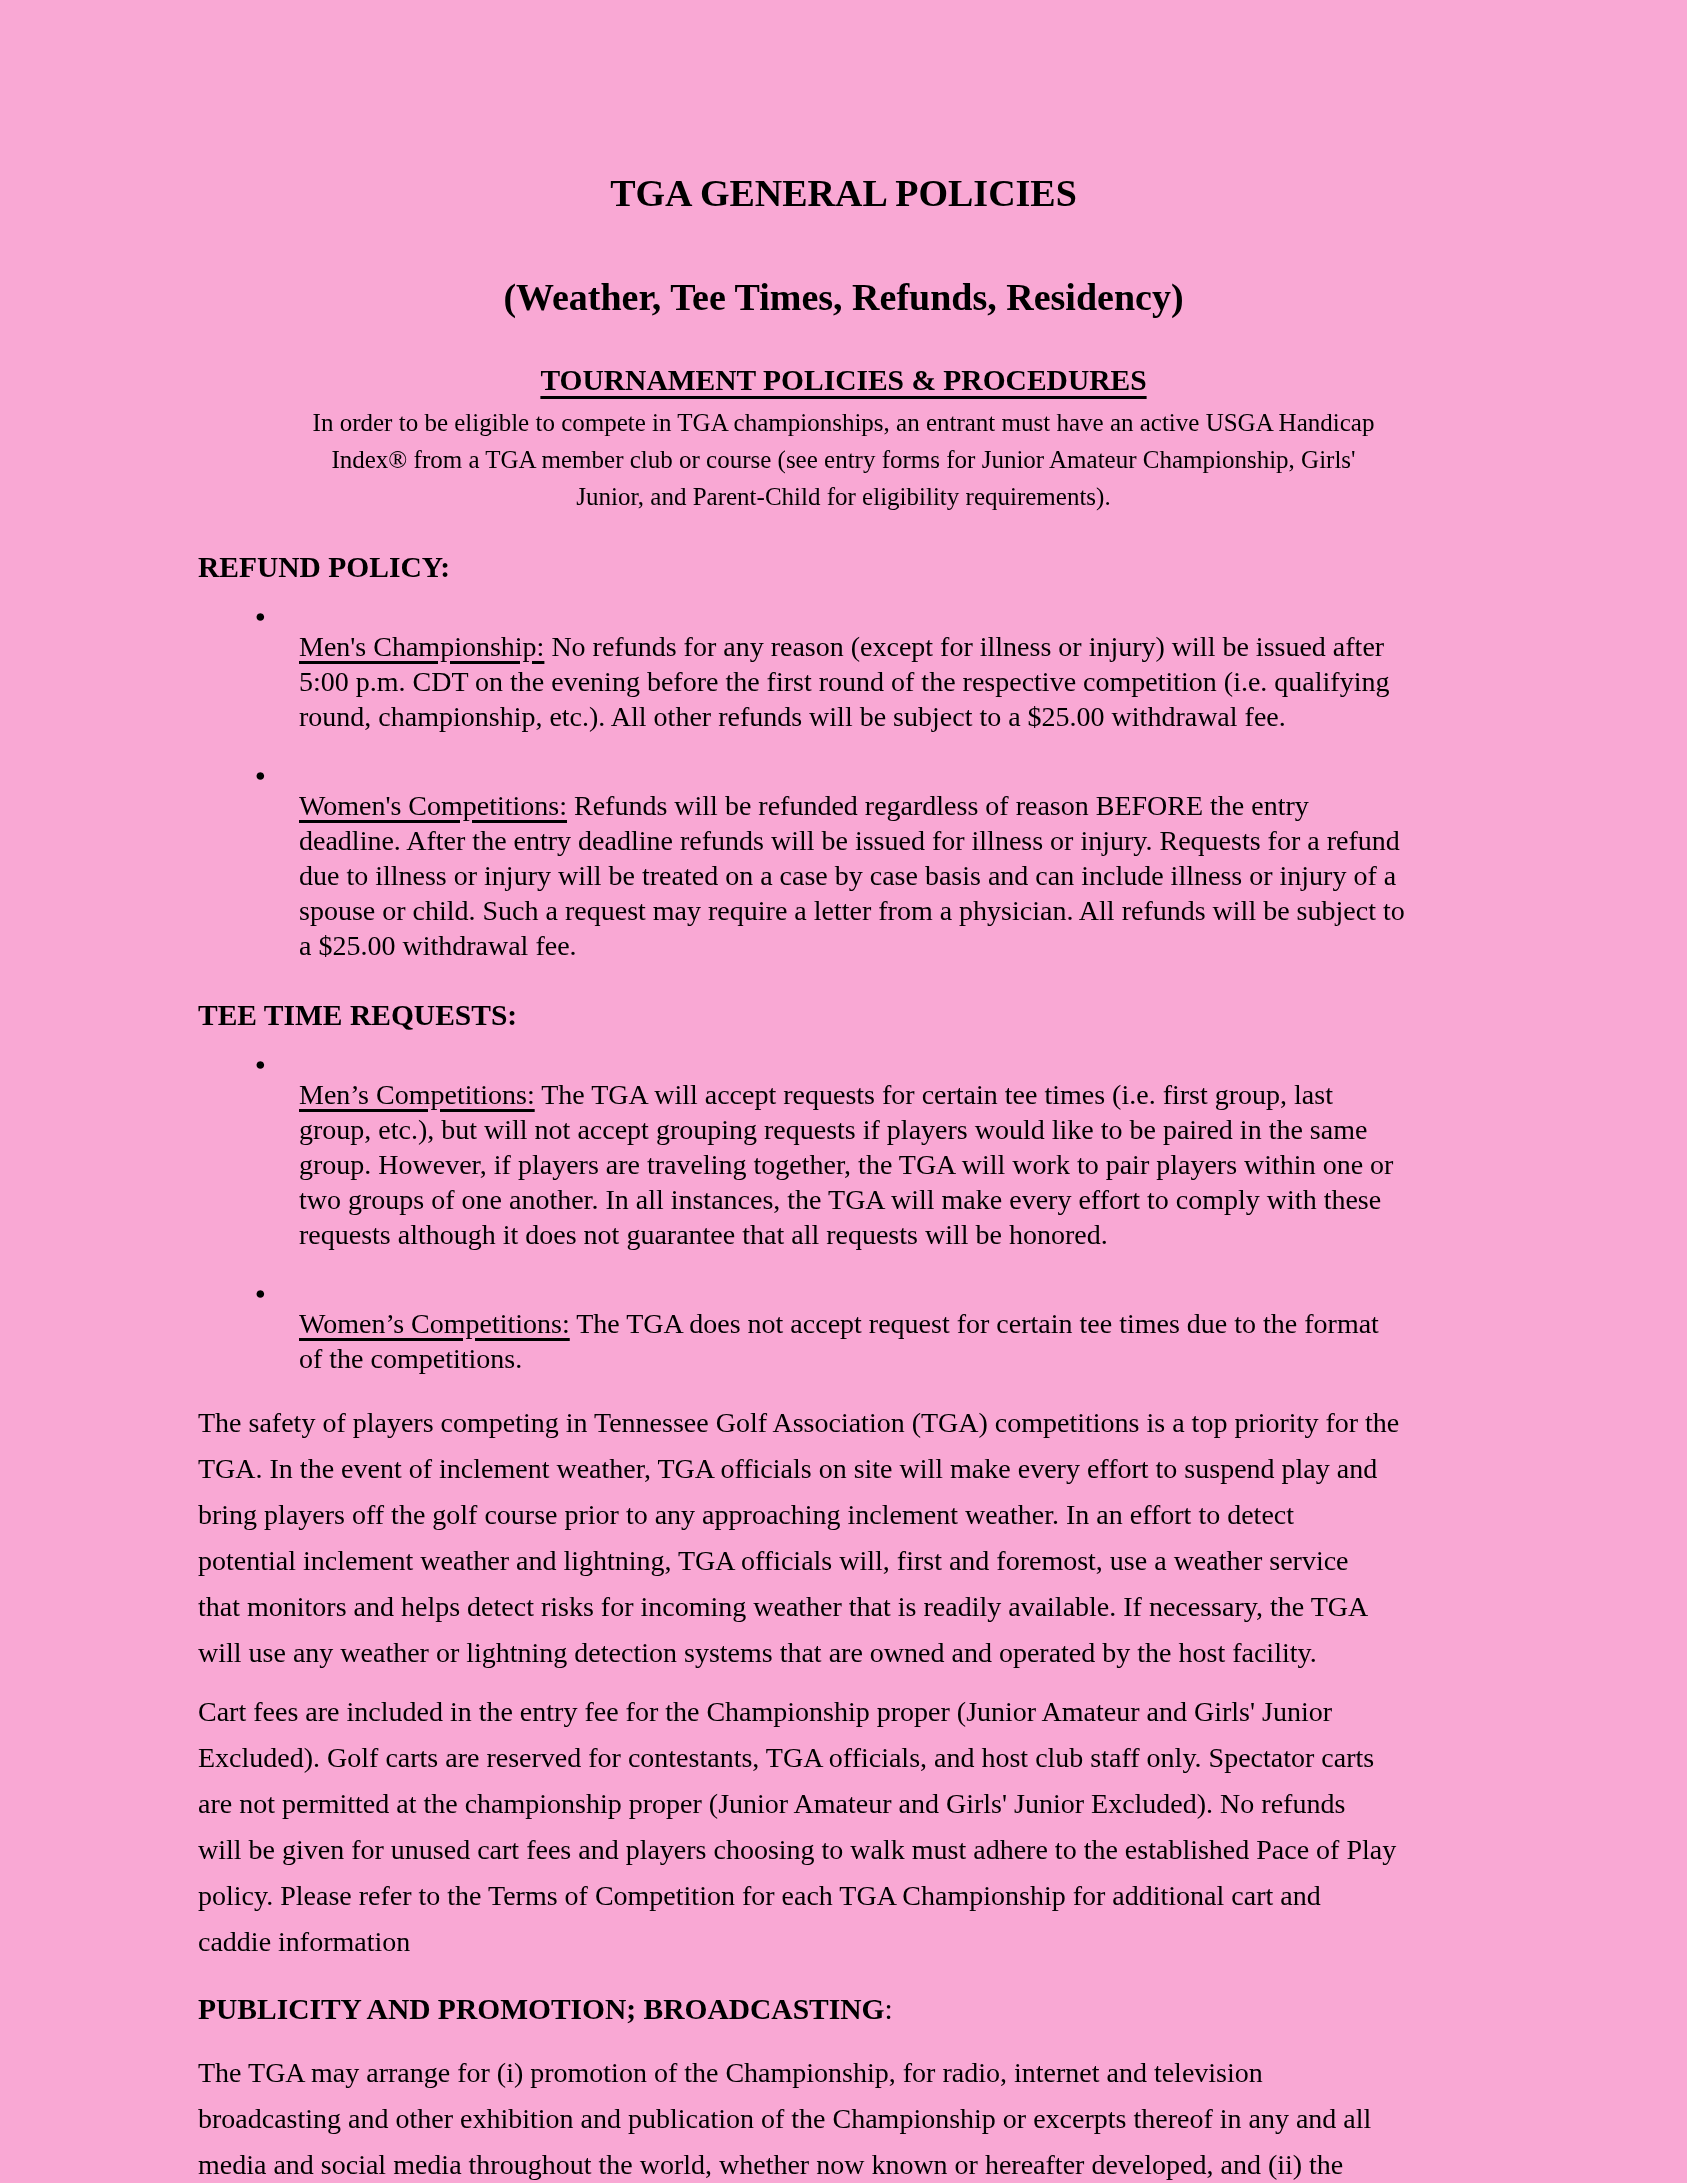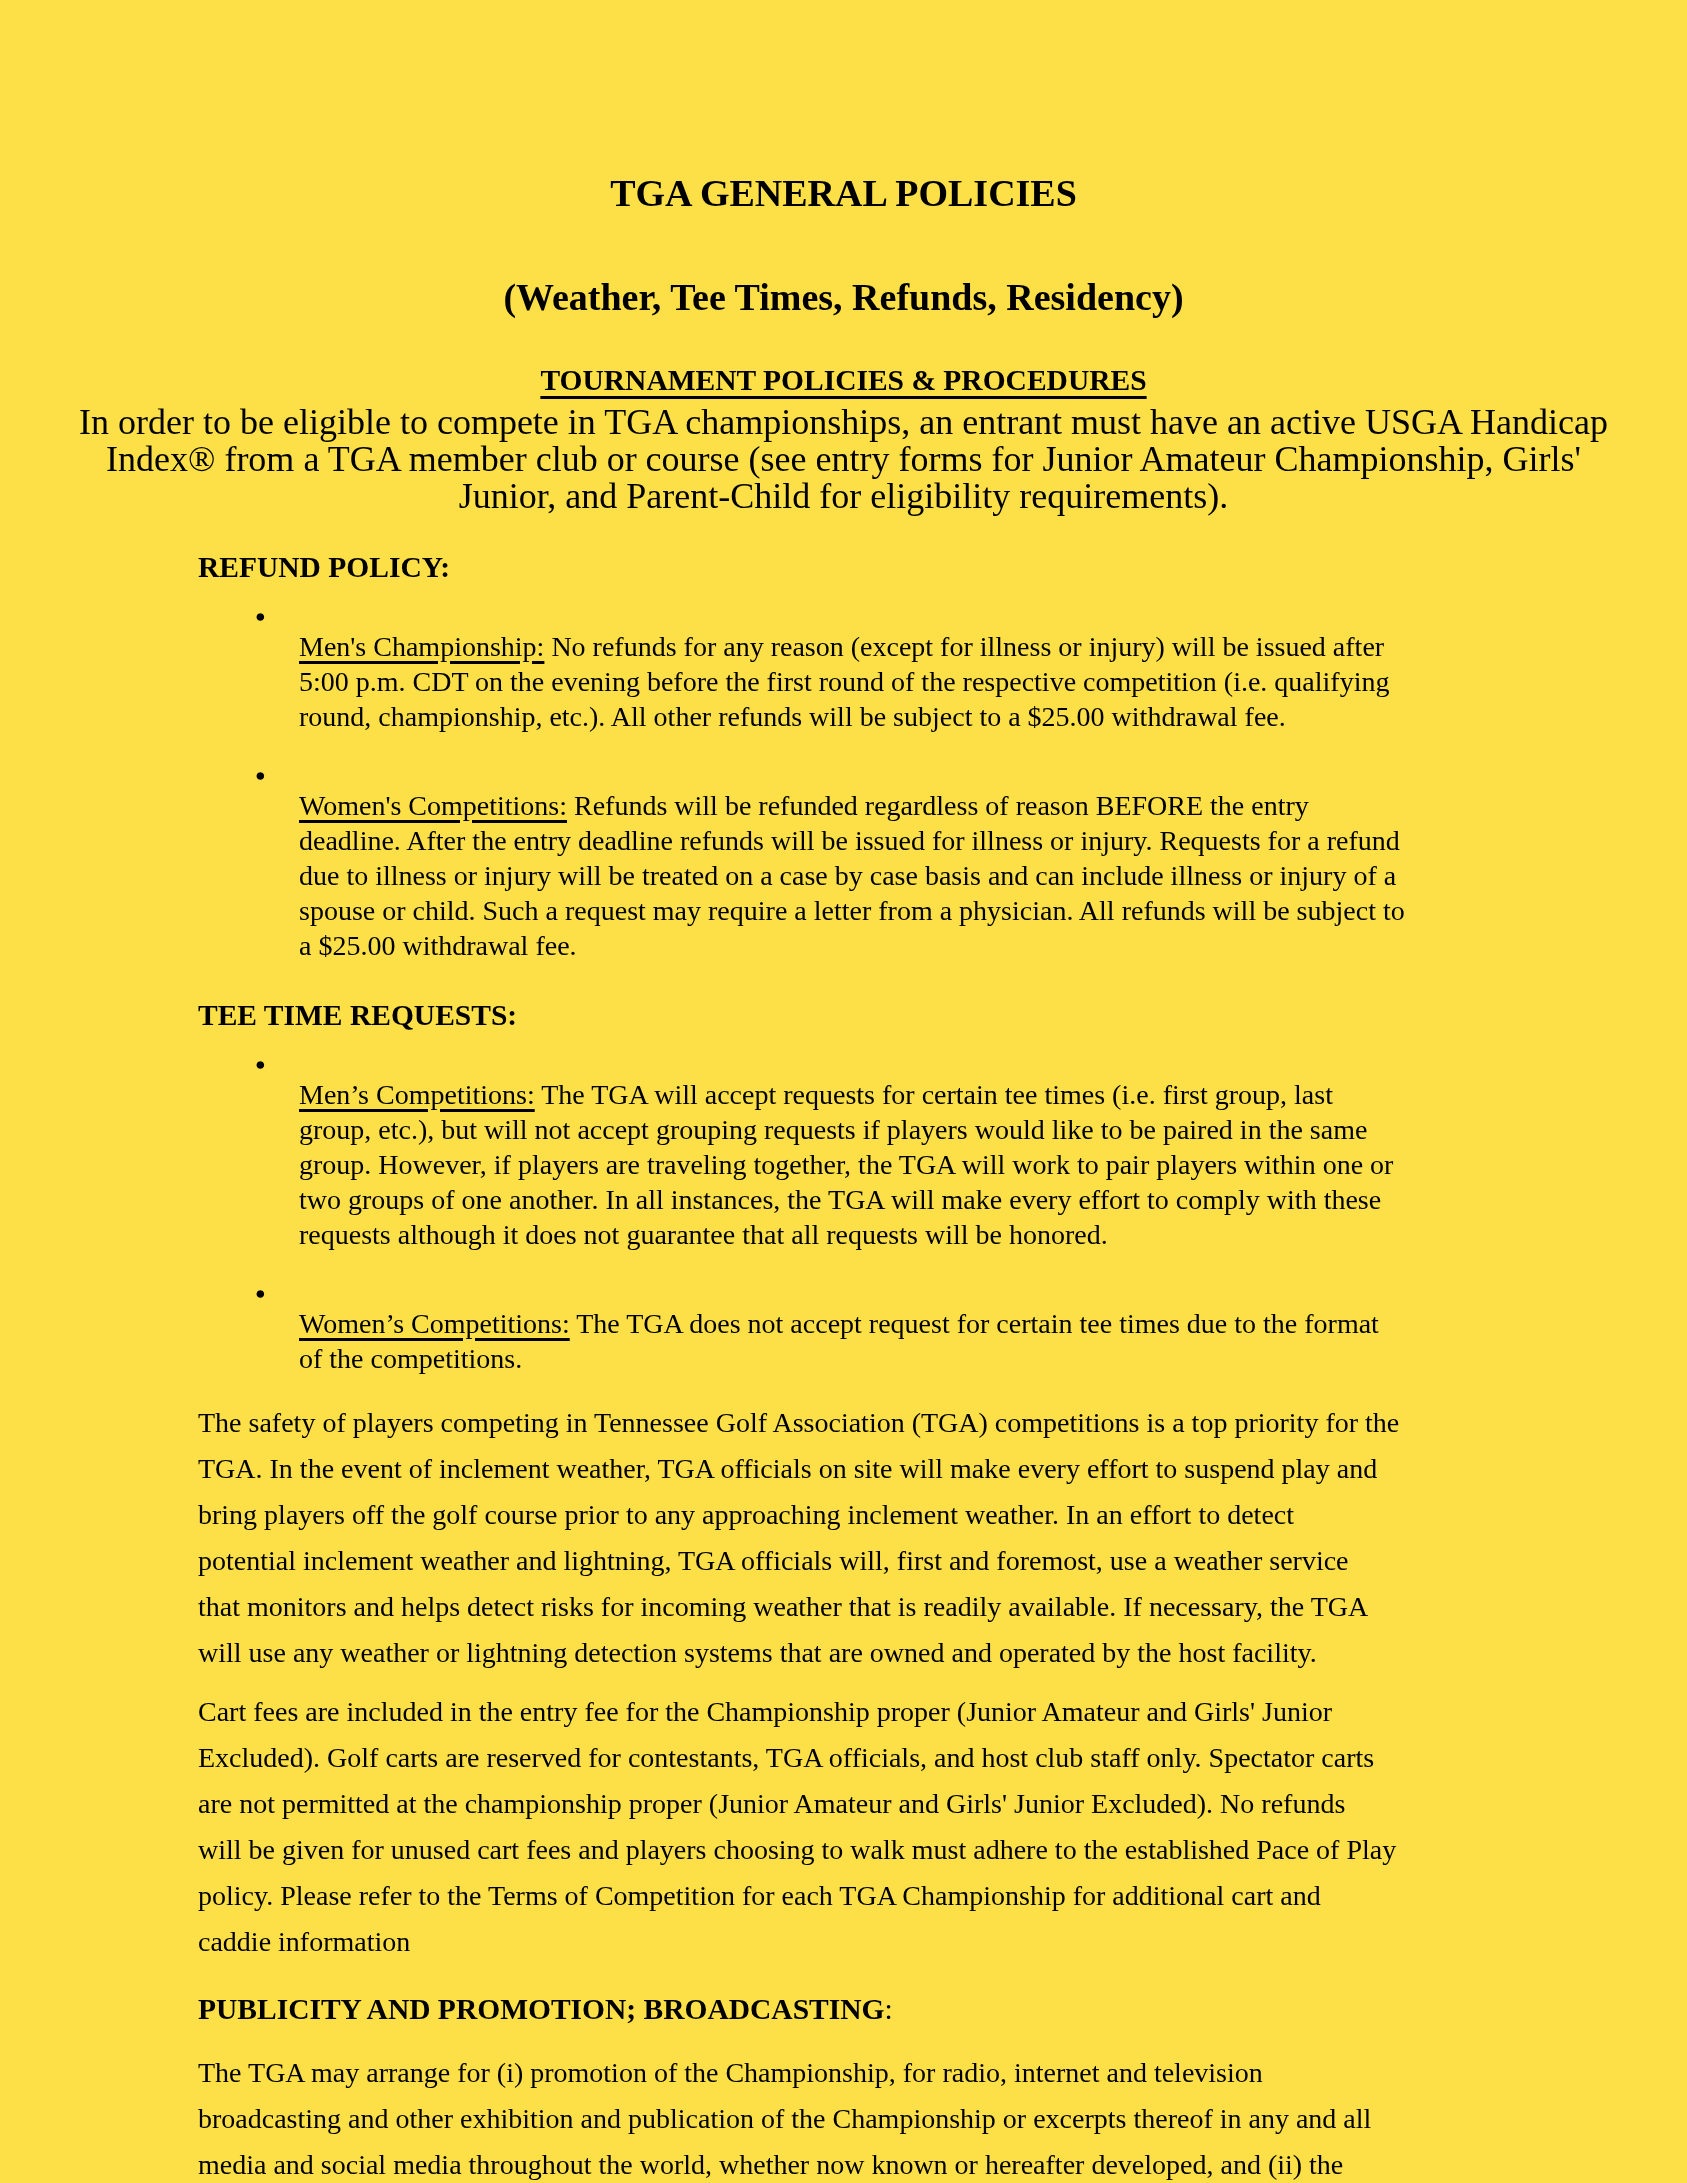--- a/index.html
+++ b/index.html
@@ -4,21 +4,21 @@
 <style>
   html, body {
     margin: 0;
     padding: 0;
     background: #ffffff;
   }
   .page {
     position: relative;
     width: 1687px;
     height: 2183px;
-    background: #fde047;
+    background: #f9a8d4;
     color: #000000;
     font-family: "Liberation Serif", "DejaVu Serif", serif;
     overflow: hidden;
     box-sizing: border-box;
     padding: 115px 0 0 198px;
   }
   .centered-block {
     margin-left: -198px;   
     width: 1687px;
     text-align: center;
@@ -35,21 +35,21 @@
     font-weight: bold;
     line-height: 37px;
   }
   .tournament-heading .u-head {
     text-decoration: underline;
     text-decoration-thickness: 2.5px;
     text-underline-offset: 5.9px;
   }
   .intro-para {
     margin-top: 5px;
-    font-size: 36px;
+    font-size: 25px;
     line-height: 37px;
     white-space: pre-line;
     text-align: center;
   }
   .section-heading {
     font-size: 29.5px;
     font-weight: bold;
     line-height: 37px;
     white-space: nowrap;
   }

